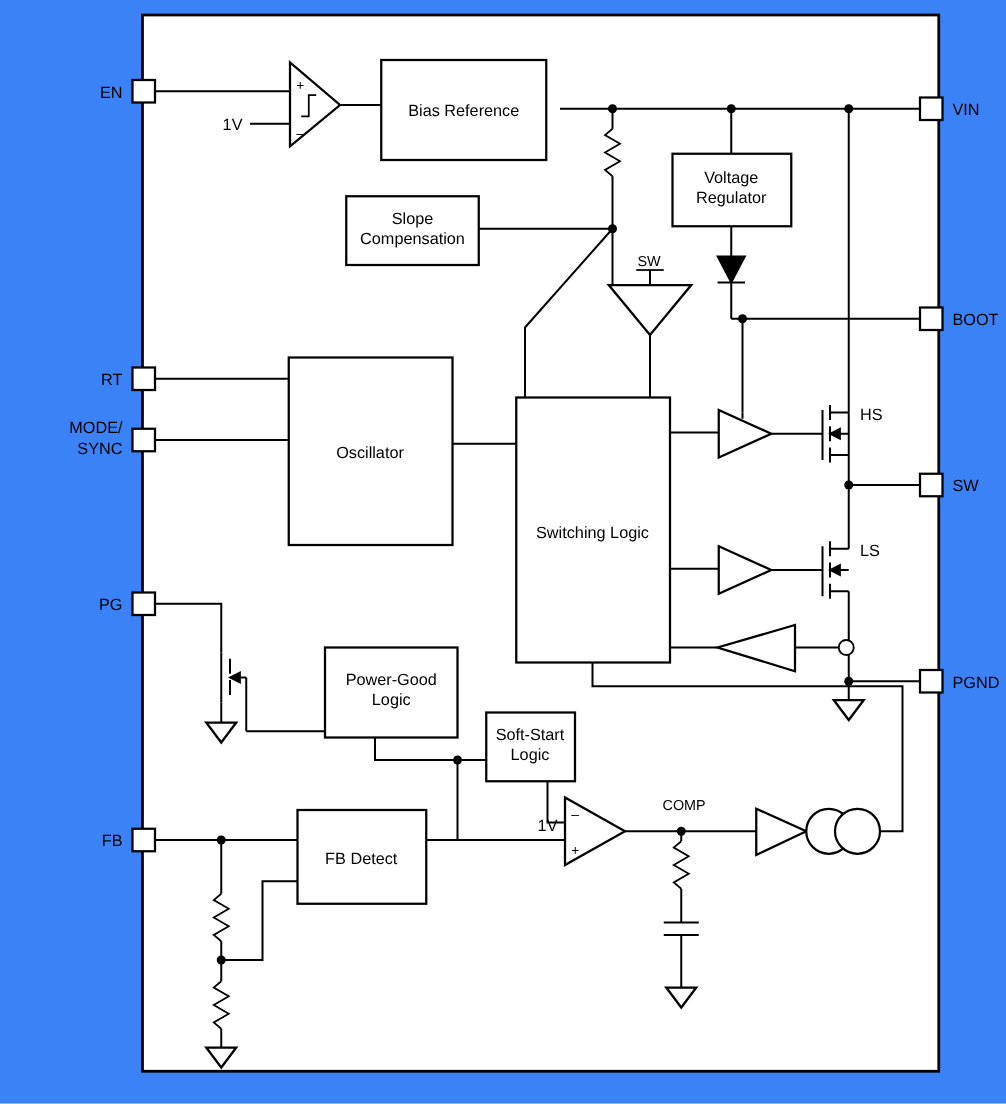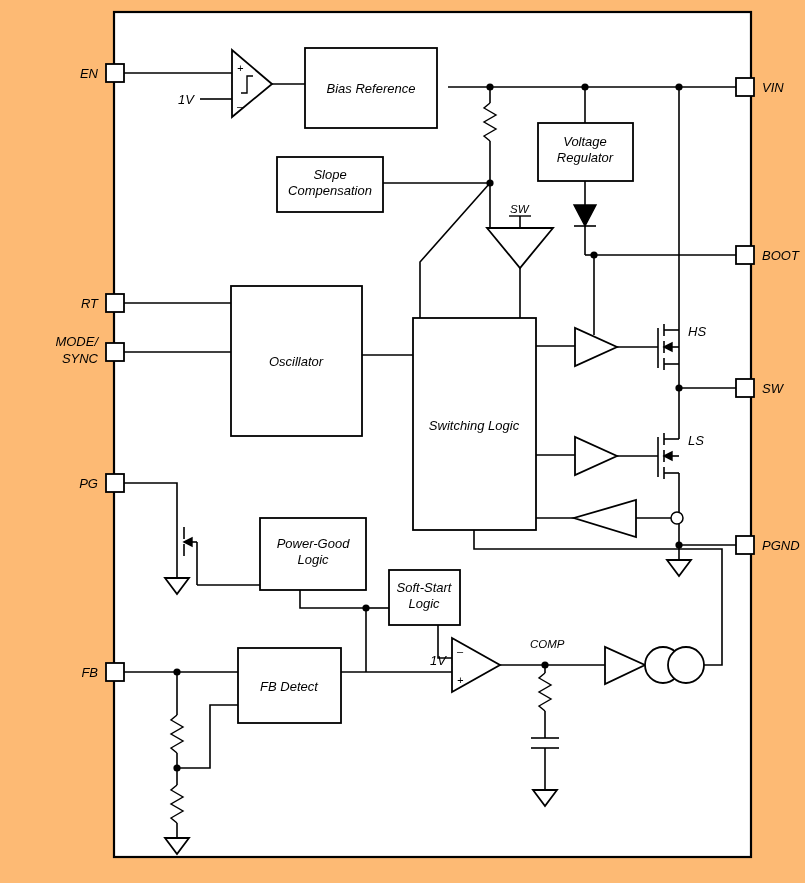--- a/index.html
+++ b/index.html
@@ -5,23 +5,22 @@
   html, body {
     margin: 0;
     padding: 0;
     background: #ffffff;
   }
   #root {
     position: relative;
     width: 805px;
     height: 883px;
     font-family: "Liberation Sans", sans-serif;
-    background: #fdba74;
+    background: #3b82f6;
     overflow: hidden;
-    font-style: italic;
   }
   svg#diagram {
     position: absolute;
     left: 0;
     top: 0;
     width: 805px;
     height: 883px;
   }
   .wire {
     stroke: #000000;

